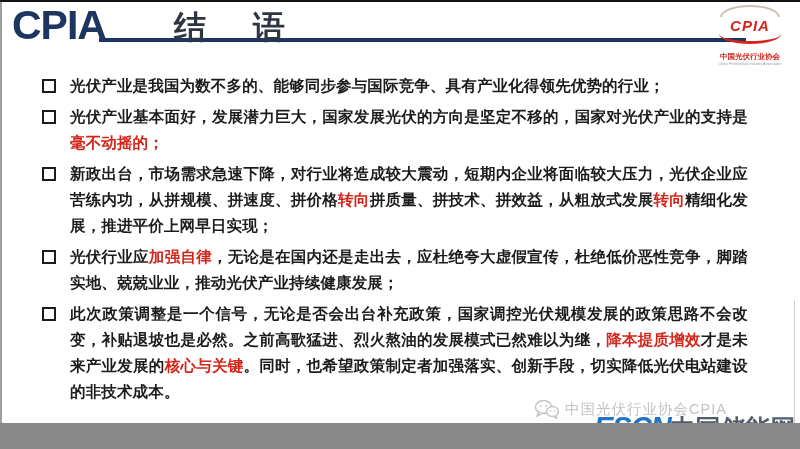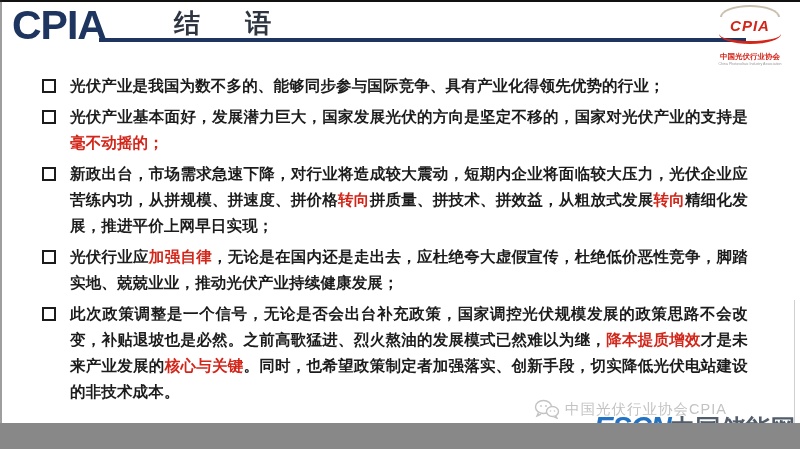--- a/index.html
+++ b/index.html
@@ -11,21 +11,21 @@
   .left-edge{position:absolute;left:0;top:0;width:2px;height:449px;background:rgba(40,40,40,.45);}
   .right-edge{position:absolute;right:5px;top:300px;width:1px;height:149px;background:rgba(120,120,120,.35);}
 
   
   .brand{
     position:absolute;left:12px;top:2px;font-size:41px;font-weight:600;
     color:var(--navy);letter-spacing:-1px;
   }
   .header-line{position:absolute;left:99px;top:38px;width:647px;height:4px;background:var(--navy);}
   .title{
-    position:absolute;left:174px;top:6px;margin:0;font-size:26px;font-weight:700;
+    position:absolute;left:174px;top:6px;margin:0;font-size:32px;font-weight:700;
     color:#2d3540;word-spacing:34px;letter-spacing:2px;text-align:right;
   }
   .org-logo{position:absolute;left:708px;top:5px;width:84px;text-align:center;line-height:1;}
   .logo-arc{width:56px;height:10px;margin:0 auto 1px;border:2px solid #cbbfae;border-bottom:none;
     border-radius:50% 50% 0 0 / 100% 100% 0 0;}
   .org-name{font-size:15px;font-weight:800;color:var(--red);font-style:italic;letter-spacing:1px;}
   .org-arc{width:62px;height:7px;margin:1px auto 1px;border:none;border-top:3px solid var(--red);
     border-radius:50% 50% 0 0 / 100% 100% 0 0;transform:rotate(180deg);}
   .org-cn{font-size:7.5px;font-weight:700;color:var(--red);margin-top:9px;}
   .org-en{font-size:4px;color:#9a9a9a;margin-top:1px;transform:scale(.9);}

